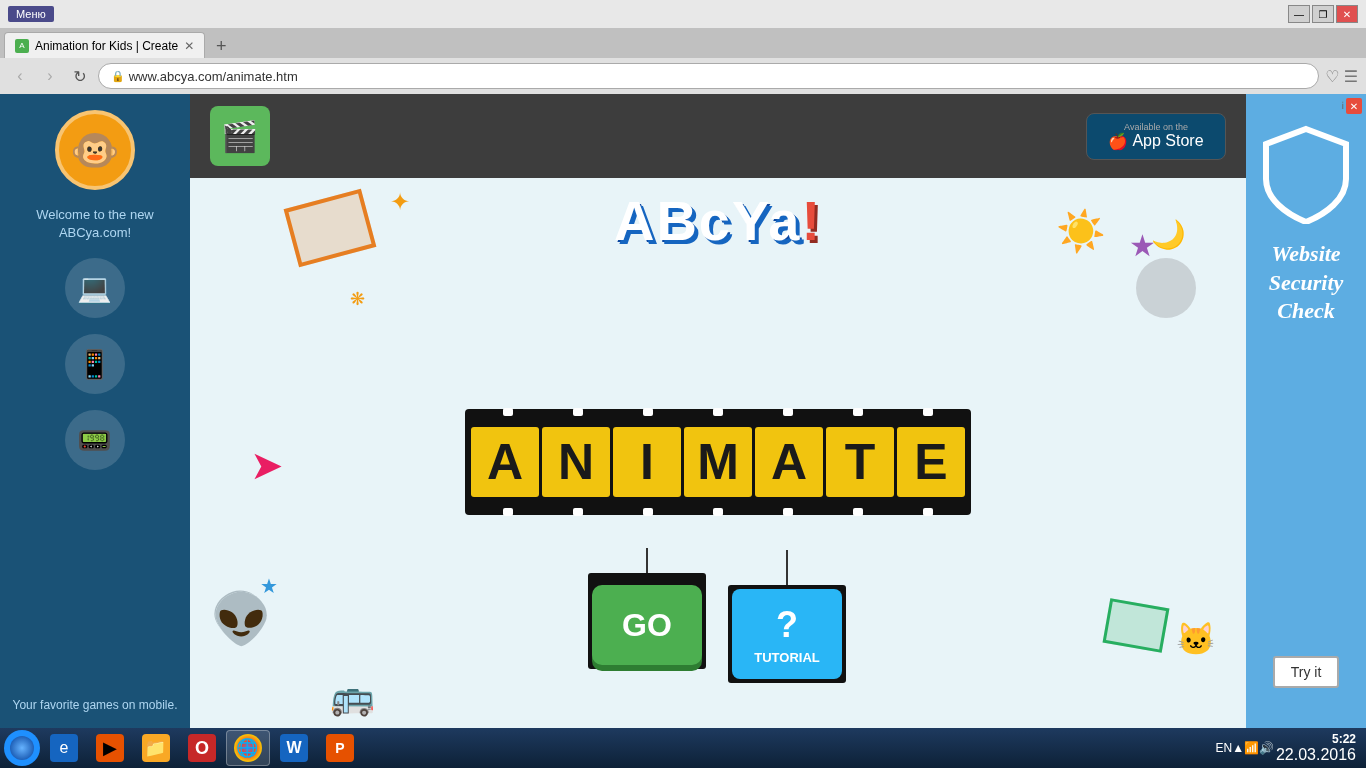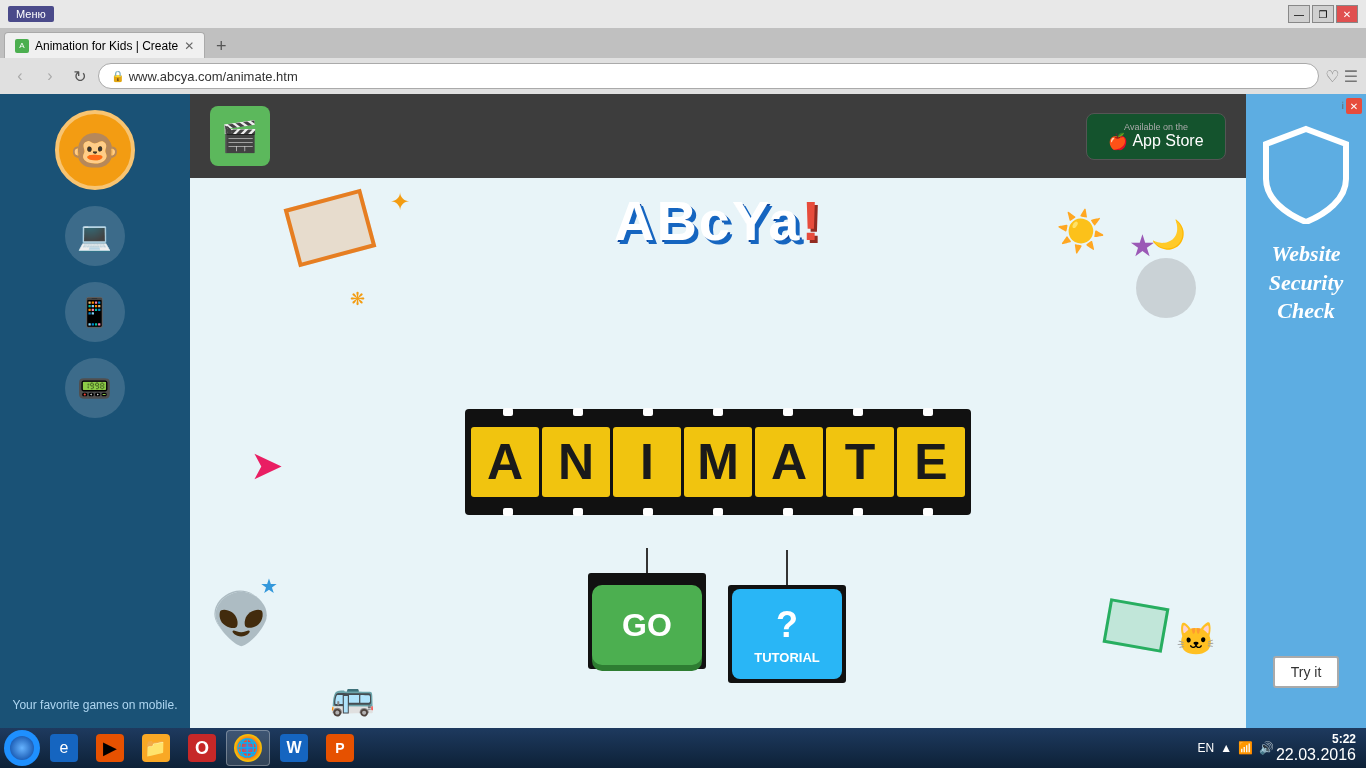--- a/index.html
+++ b/index.html
@@ -245,21 +245,21 @@
       color: white;
       font-size: 20px;
       font-weight: bold;
     }
     .ipad-banner-text p {
       color: #ccc;
       font-size: 13px;
     }
     .appstore-btn {
       margin-left: auto;
-      background: #14532d;
+      background: #0c4a6e;
       color: white;
       border: 1px solid #555;
       border-radius: 8px;
       padding: 8px 16px;
       cursor: pointer;
       text-align: center;
       min-width: 140px;
     }
     .appstore-btn .as-top {
       font-size: 9px;
@@ -505,21 +505,20 @@
     .taskbar-ie { background: #1565C0; }
     .taskbar-media { background: #e65100; }
     .taskbar-files { background: #f9a825; }
     .taskbar-opera { background: #c62828; }
     .taskbar-word { background: #1565C0; }
     .taskbar-ppt { background: #e65100; }
     .taskbar-spacer { flex: 1; }
     .sys-tray {
       display: flex;
       align-items: center;
-      gap: 6px;
       color: white;
       font-size: 12px;
     }
     .taskbar-clock {
       color: white;
       font-size: 12px;
       text-align: right;
       padding-right: 6px;
     }
     .clock-time { font-weight: bold; }
@@ -571,20 +570,21 @@
       <button class="heart-btn">♡</button>
       <button class="heart-btn">☰</button>
     </div>
   </div>
 </div>
 
 <div class="page-content">
 
   <div class="left-sidebar">
     <div class="sidebar-avatar">🐵</div>
+    <div class="sidebar-welcome">Welcome to the new ABCya.com!</div>
     <div class="sidebar-device-item">
       <div class="device-icon-circle">💻</div>
     </div>
     <div class="sidebar-device-item">
       <div class="device-icon-circle">📱</div>
     </div>
     <div class="sidebar-device-item">
       <div class="device-icon-circle">📟</div>
     </div>
     <div class="sidebar-bottom-text">Your favorite games on mobile.</div>

